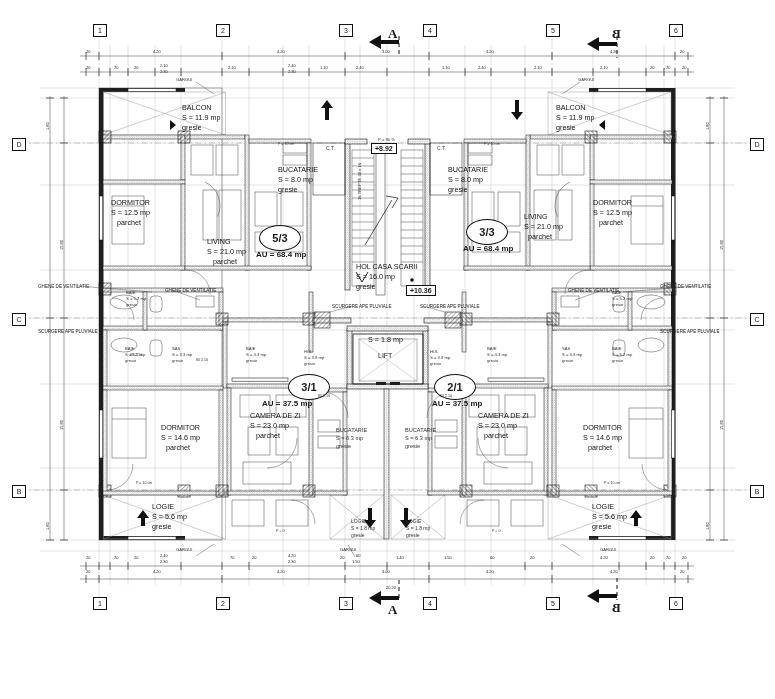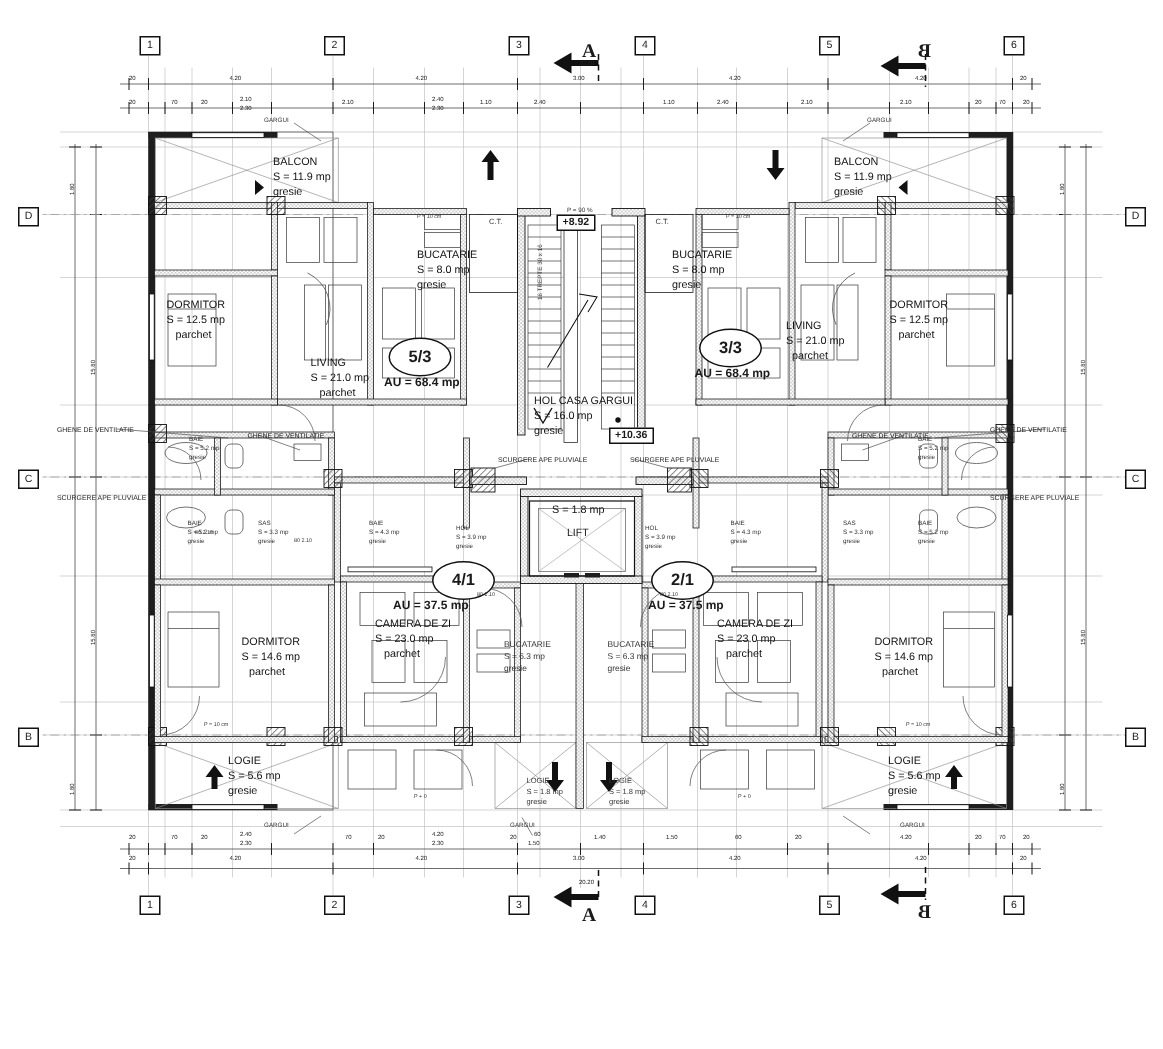--- a/index.html
+++ b/index.html
@@ -669,21 +669,21 @@
 <div class="lbl room" style="left:528px;top:233px;">parchet</div>
 
 <div class="lbl room" style="left:278px;top:166px;">BUCATARIE</div>
 <div class="lbl room" style="left:278px;top:176px;">S = 8.0 mp</div>
 <div class="lbl room" style="left:278px;top:186px;">gresie</div>
 
 <div class="lbl room" style="left:448px;top:166px;">BUCATARIE</div>
 <div class="lbl room" style="left:448px;top:176px;">S = 8.0 mp</div>
 <div class="lbl room" style="left:448px;top:186px;">gresie</div>
 
-<div class="lbl room" style="left:356px;top:263px;">HOL CASA GARGUI</div>
+<div class="lbl room" style="left:356px;top:263px;">HOL CASA SCARII</div>
 <div class="lbl room" style="left:356px;top:273px;">S = 16.0 mp</div>
 <div class="lbl room" style="left:356px;top:283px;">gresie</div>
 
 <div class="lbl lift" style="left:378px;top:352px;">LIFT</div>
 <div class="lbl room" style="left:368px;top:336px;">S = 1.8 mp</div>
 
 <div class="lbl tiny" style="left:125px;top:347px;">BAIE</div>
 <div class="lbl tiny" style="left:125px;top:353px;">S = 5.2 mp</div>
 <div class="lbl tiny" style="left:125px;top:359px;">gresie</div>
 <div class="lbl tiny" style="left:172px;top:347px;">SAS</div>
@@ -756,21 +756,21 @@
 <div class="lbl tiny" style="left:406px;top:519px;font-size:5px;">LOGIE</div>
 <div class="lbl tiny" style="left:406px;top:526px;font-size:5px;">S = 1.8 mp</div>
 <div class="lbl tiny" style="left:406px;top:533px;font-size:5px;">gresie</div>
 
 <div class="aptbadge" style="left:259px;top:225px;width:40px;height:24px;line-height:24px;">5/3</div>
 <div class="aptau" style="left:256px;top:250px;">AU = 68.4 mp</div>
 
 <div class="aptbadge" style="left:466px;top:219px;width:40px;height:24px;line-height:24px;">3/3</div>
 <div class="aptau" style="left:463px;top:244px;">AU = 68.4 mp</div>
 
-<div class="aptbadge" style="left:288px;top:374px;width:40px;height:24px;line-height:24px;">4/1</div>
+<div class="aptbadge" style="left:288px;top:374px;width:40px;height:24px;line-height:24px;">3/1</div>
 <div class="aptau" style="left:262px;top:399px;">AU = 37.5 mp</div>
 
 <div class="aptbadge" style="left:434px;top:374px;width:40px;height:24px;line-height:24px;">2/1</div>
 <div class="aptau" style="left:432px;top:399px;">AU = 37.5 mp</div>
 
 <div class="lbl tiny" style="left:130px;top:353px;font-size:3.6px;">80 2.10</div>
 <div class="lbl tiny" style="left:196px;top:358px;font-size:3.6px;">80 2.10</div>
 <div class="lbl tiny" style="left:318px;top:394px;font-size:3.6px;">80 2.10</div>
 <div class="lbl tiny" style="left:440px;top:394px;font-size:3.6px;">80 2.10</div>
 <div class="lbl tiny" style="left:136px;top:481px;font-size:3.6px;">P = 10 cm</div>

